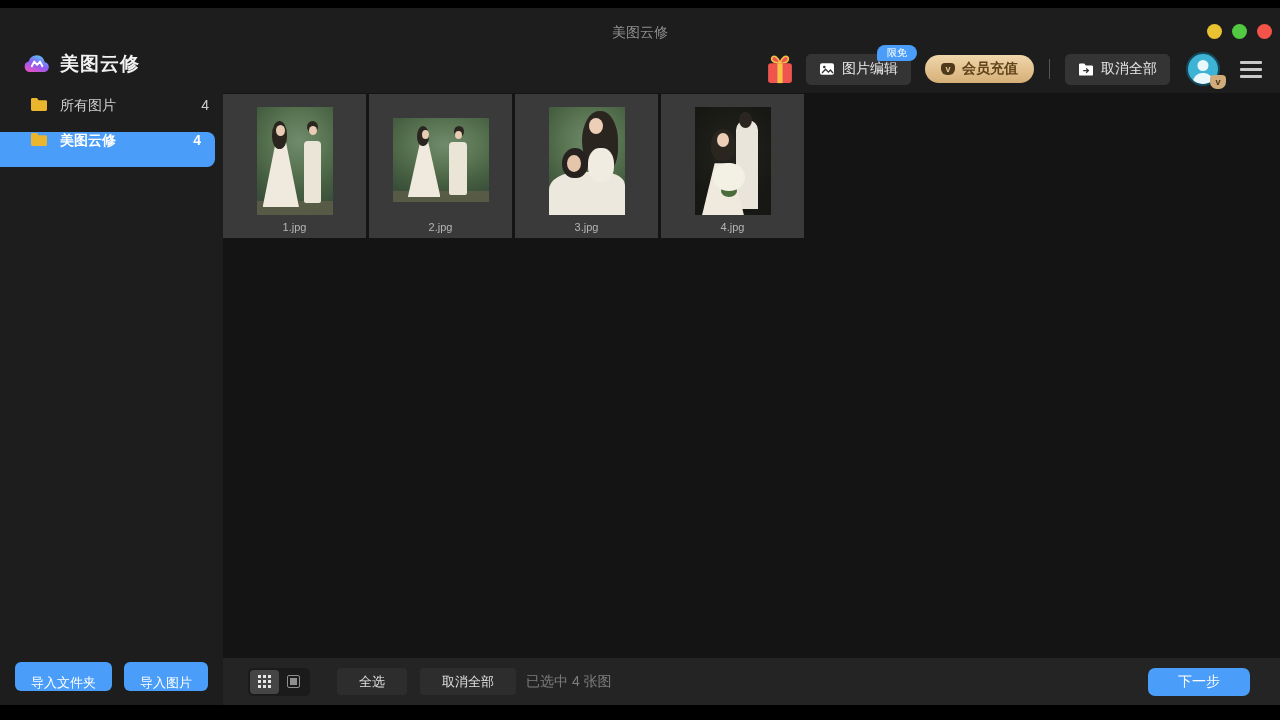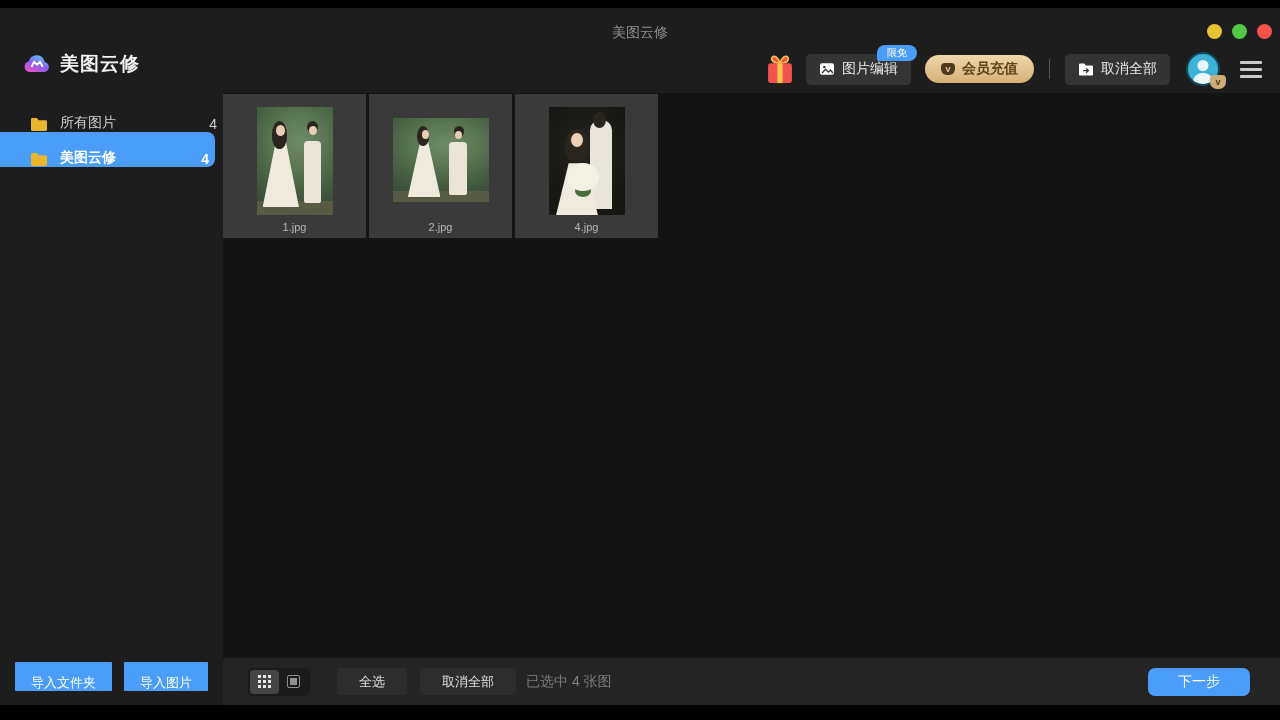--- a/index.html
+++ b/index.html
@@ -40,30 +40,30 @@
     width:20px; height:14px; border-radius:9px 9px 0 0; background:#eaf7fb; }
   .avatar-badge { position:absolute; right:-6px; bottom:-3px; width:16px; height:14px;
     background:#cfac79; color:#4d3a1c; font-size:9px; font-weight:bold; text-align:center;
     line-height:14px; border-radius:4px 4px 7px 7px; }
   .hamburger { width:22px; height:17px; display:flex; flex-direction:column;
     justify-content:space-between; cursor:pointer; }
   .hamburger span { display:block; height:3px; background:#c9c9c9; border-radius:1px; }
 
   
   .sidebar { position:absolute; left:0; top:85px; width:223px; height:612px; background:#1d1d1d; }
-  .folder-row { position:relative; height:35px; display:flex; align-items:flex-end;
-    padding:0 6px 0 30px; cursor:pointer; color:#cfcfcf; font-size:14px; }
+  .folder-row { position:relative; height:35px; display:flex; align-items:flex-start;
+    padding:0 14px 0 30px; cursor:pointer; color:#cfcfcf; font-size:14px; }
   .folder-row .fname { margin-left:12px; }
   .folder-row .fcount { margin-left:auto; font-size:14px; }
   .folder-row.selected { background:#4a9df8; width:215px; border-radius:0 8px 8px 0;
     color:#fff; font-weight:bold; }
   .import-btns { position:absolute; left:0; bottom:14px; width:223px; display:flex;
     justify-content:center; gap:12px; }
   .btn-blue { background:#4a9df8; border:none; color:#fff; font-size:13px; height:29px;
-    padding:12px 16px; border-radius:1px; cursor:pointer; font-family:inherit; }
+    padding:12px 16px; border-radius:6px; cursor:pointer; font-family:inherit; }
 
   
   .main { position:absolute; left:223px; top:85px; width:1057px; height:612px; background:#141414; }
   .grid { position:absolute; left:0; top:1px; display:flex; gap:3px;align-items:flex-end; }
   .cell { position:relative; width:143px; height:144px; background:#3a3a3a; cursor:pointer; }
   .fname-label { position:absolute; bottom:5px; width:100%; text-align:center;
     color:#b5b5b5; font-size:11px; }
   .photo { position:absolute; top:13px; left:50%; transform:translateX(-50%); overflow:hidden; }
   .greenbg { background:radial-gradient(ellipse 90% 65% at 55% 32%, #708b6c 0%, #597552 40%, #455e41 72%, #394d3a 100%); }
   .ph1,.ph3,.ph4 { width:76px; height:108px; }
@@ -234,20 +234,31 @@
             <div class="fig dress" style="left:16%;bottom:6%;width:34%;height:66%;"></div>
             <div class="fig hair" style="left:26%;top:10%;width:12px;height:20px;border-radius:50% 50% 45% 45%;"></div>
             <div class="fig face" style="left:31%;top:14%;width:7px;height:9px;"></div>
             <div class="fig suit" style="right:22%;bottom:8%;width:19%;height:64%;"></div>
             <div class="fig hair" style="right:26%;top:10%;width:10px;height:11px;border-radius:50%;"></div>
             <div class="fig face" style="right:27.5%;top:15%;width:7px;height:8px;"></div>
           </div>
           <div class="fname-label">2.jpg</div>
         </div>
 
+        <div class="cell">
+          <div class="photo greenbg ph3">
+            <div class="p3-whites"></div>
+            <div class="p3-whair"></div>
+            <div class="p3-wface"></div>
+            <div class="p3-warm"></div>
+            <div class="p3-mhead"></div>
+            <div class="p3-mface"></div>
+          </div>
+          <div class="fname-label">3.jpg</div>
+        </div>
 
         <div class="cell">
           <div class="photo ph4">
             <div class="p4-man"></div>
             <div class="p4-mhead"></div>
             <div class="p4-wdress"></div>
             <div class="p4-whair"></div>
             <div class="p4-wface"></div>
             <div class="p4-bouquet"></div>
           </div>

